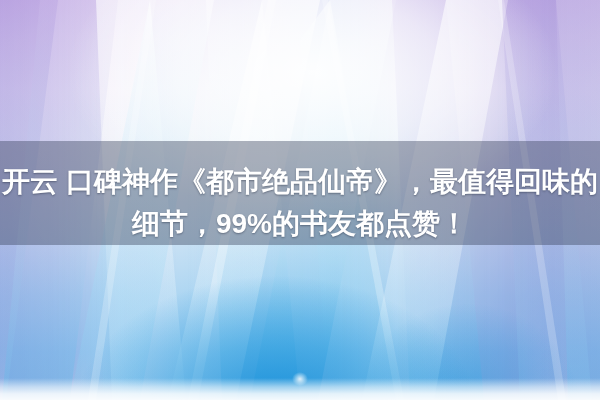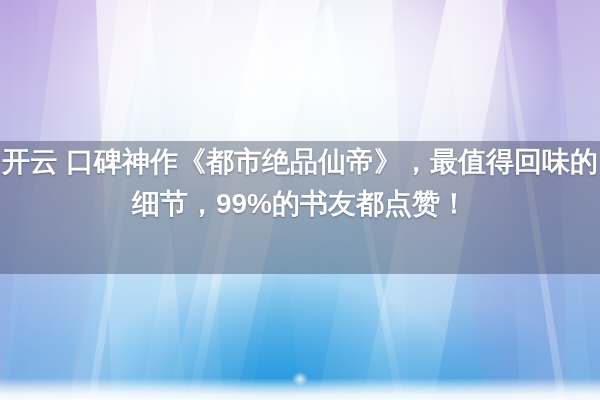--- a/index.html
+++ b/index.html
@@ -113,26 +113,26 @@
       rgba(255,255,255,0.0) 70%);
     pointer-events: none;
   }
 
   
   #caption-band {
     position: absolute;
     left: 0;
     right: 0;
     top: 141px;
-    height: 133px;
+    height: 104px;
     background: rgba(52,62,88,0.40);
     display: flex;
     flex-direction: column;
     align-items: center;
-    justify-content: flex-start;
+    justify-content: flex-end;
   }
 
   #headline {
     width: 596px;
     margin: 0;
     padding: 0 2px;
     text-align: center;
     color: #ffffff;
     font-size: 28px;
     line-height: 42px;

